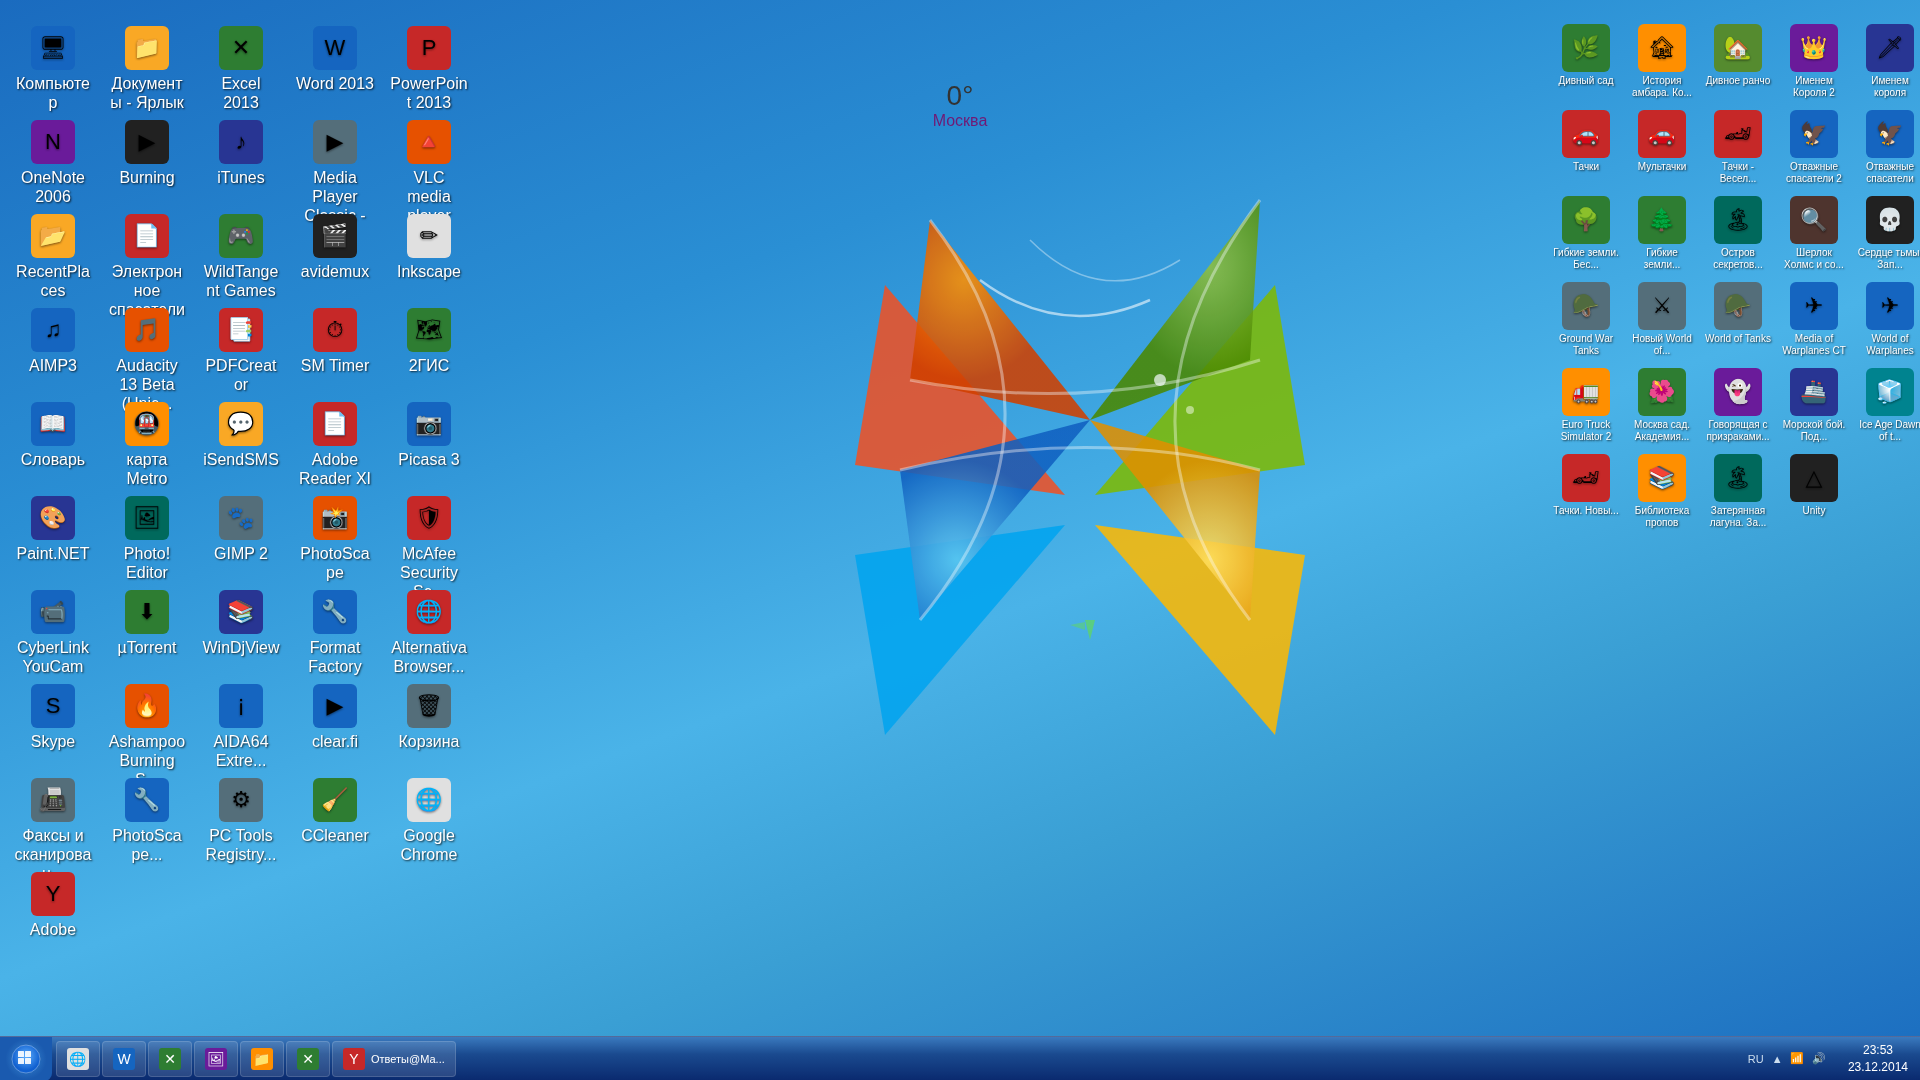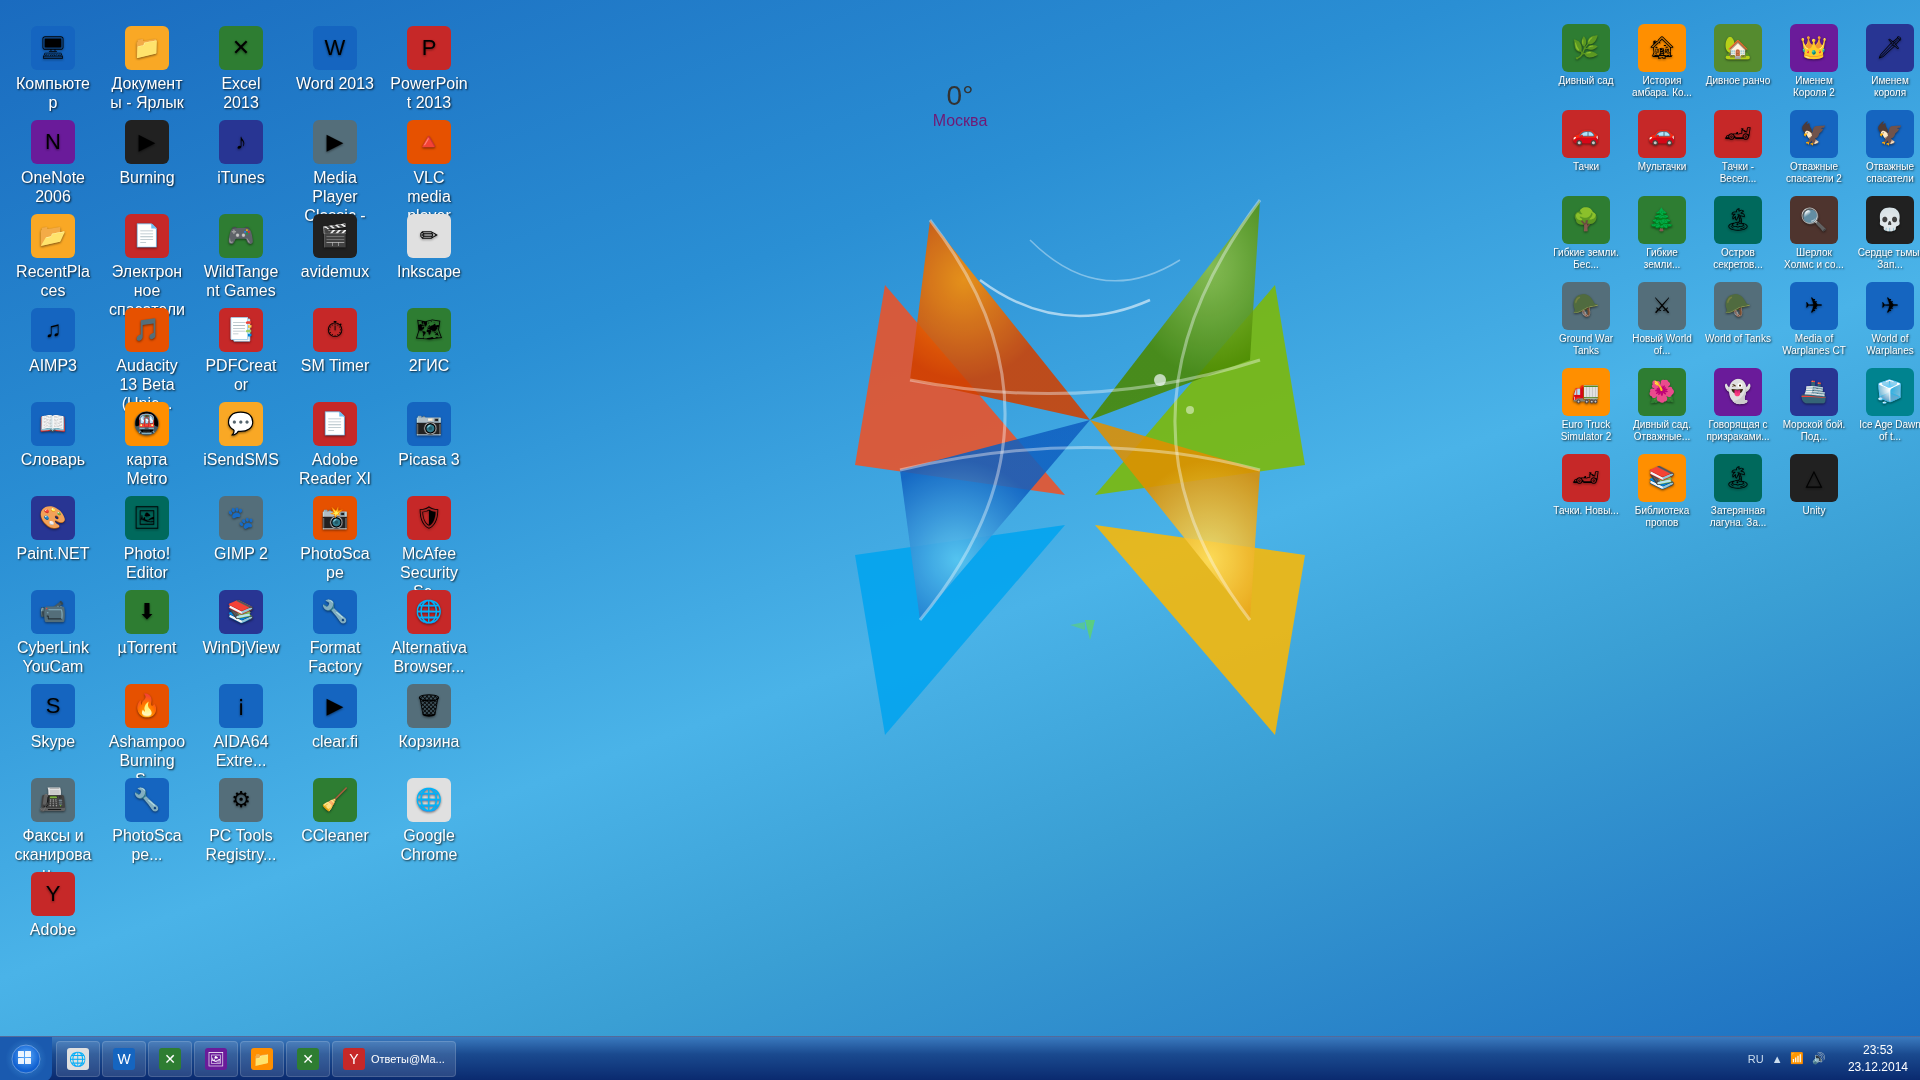--- a/index.html
+++ b/index.html
@@ -685,21 +685,21 @@
     <div class="desktop-icon-sm">
     <div class="icon-img-sm" style="background:#ff8f00;">
       <span style="filter:drop-shadow(0 1px 1px rgba(0,0,0,0.5))">🚛</span>
     </div>
     <span class="icon-label-sm">Euro Truck Simulator 2</span>
   </div>
     <div class="desktop-icon-sm">
     <div class="icon-img-sm" style="background:#2e7d32;">
       <span style="filter:drop-shadow(0 1px 1px rgba(0,0,0,0.5))">🌺</span>
     </div>
-    <span class="icon-label-sm">Дивный сад. Отважные...</span>
+    <span class="icon-label-sm">Москва сад. Академия...</span>
   </div>
     <div class="desktop-icon-sm">
     <div class="icon-img-sm" style="background:#6a1b9a;">
       <span style="filter:drop-shadow(0 1px 1px rgba(0,0,0,0.5))">👻</span>
     </div>
     <span class="icon-label-sm">Говорящая с призраками...</span>
   </div>
     <div class="desktop-icon-sm">
     <div class="icon-img-sm" style="background:#283593;">
       <span style="filter:drop-shadow(0 1px 1px rgba(0,0,0,0.5))">🚢</span>

